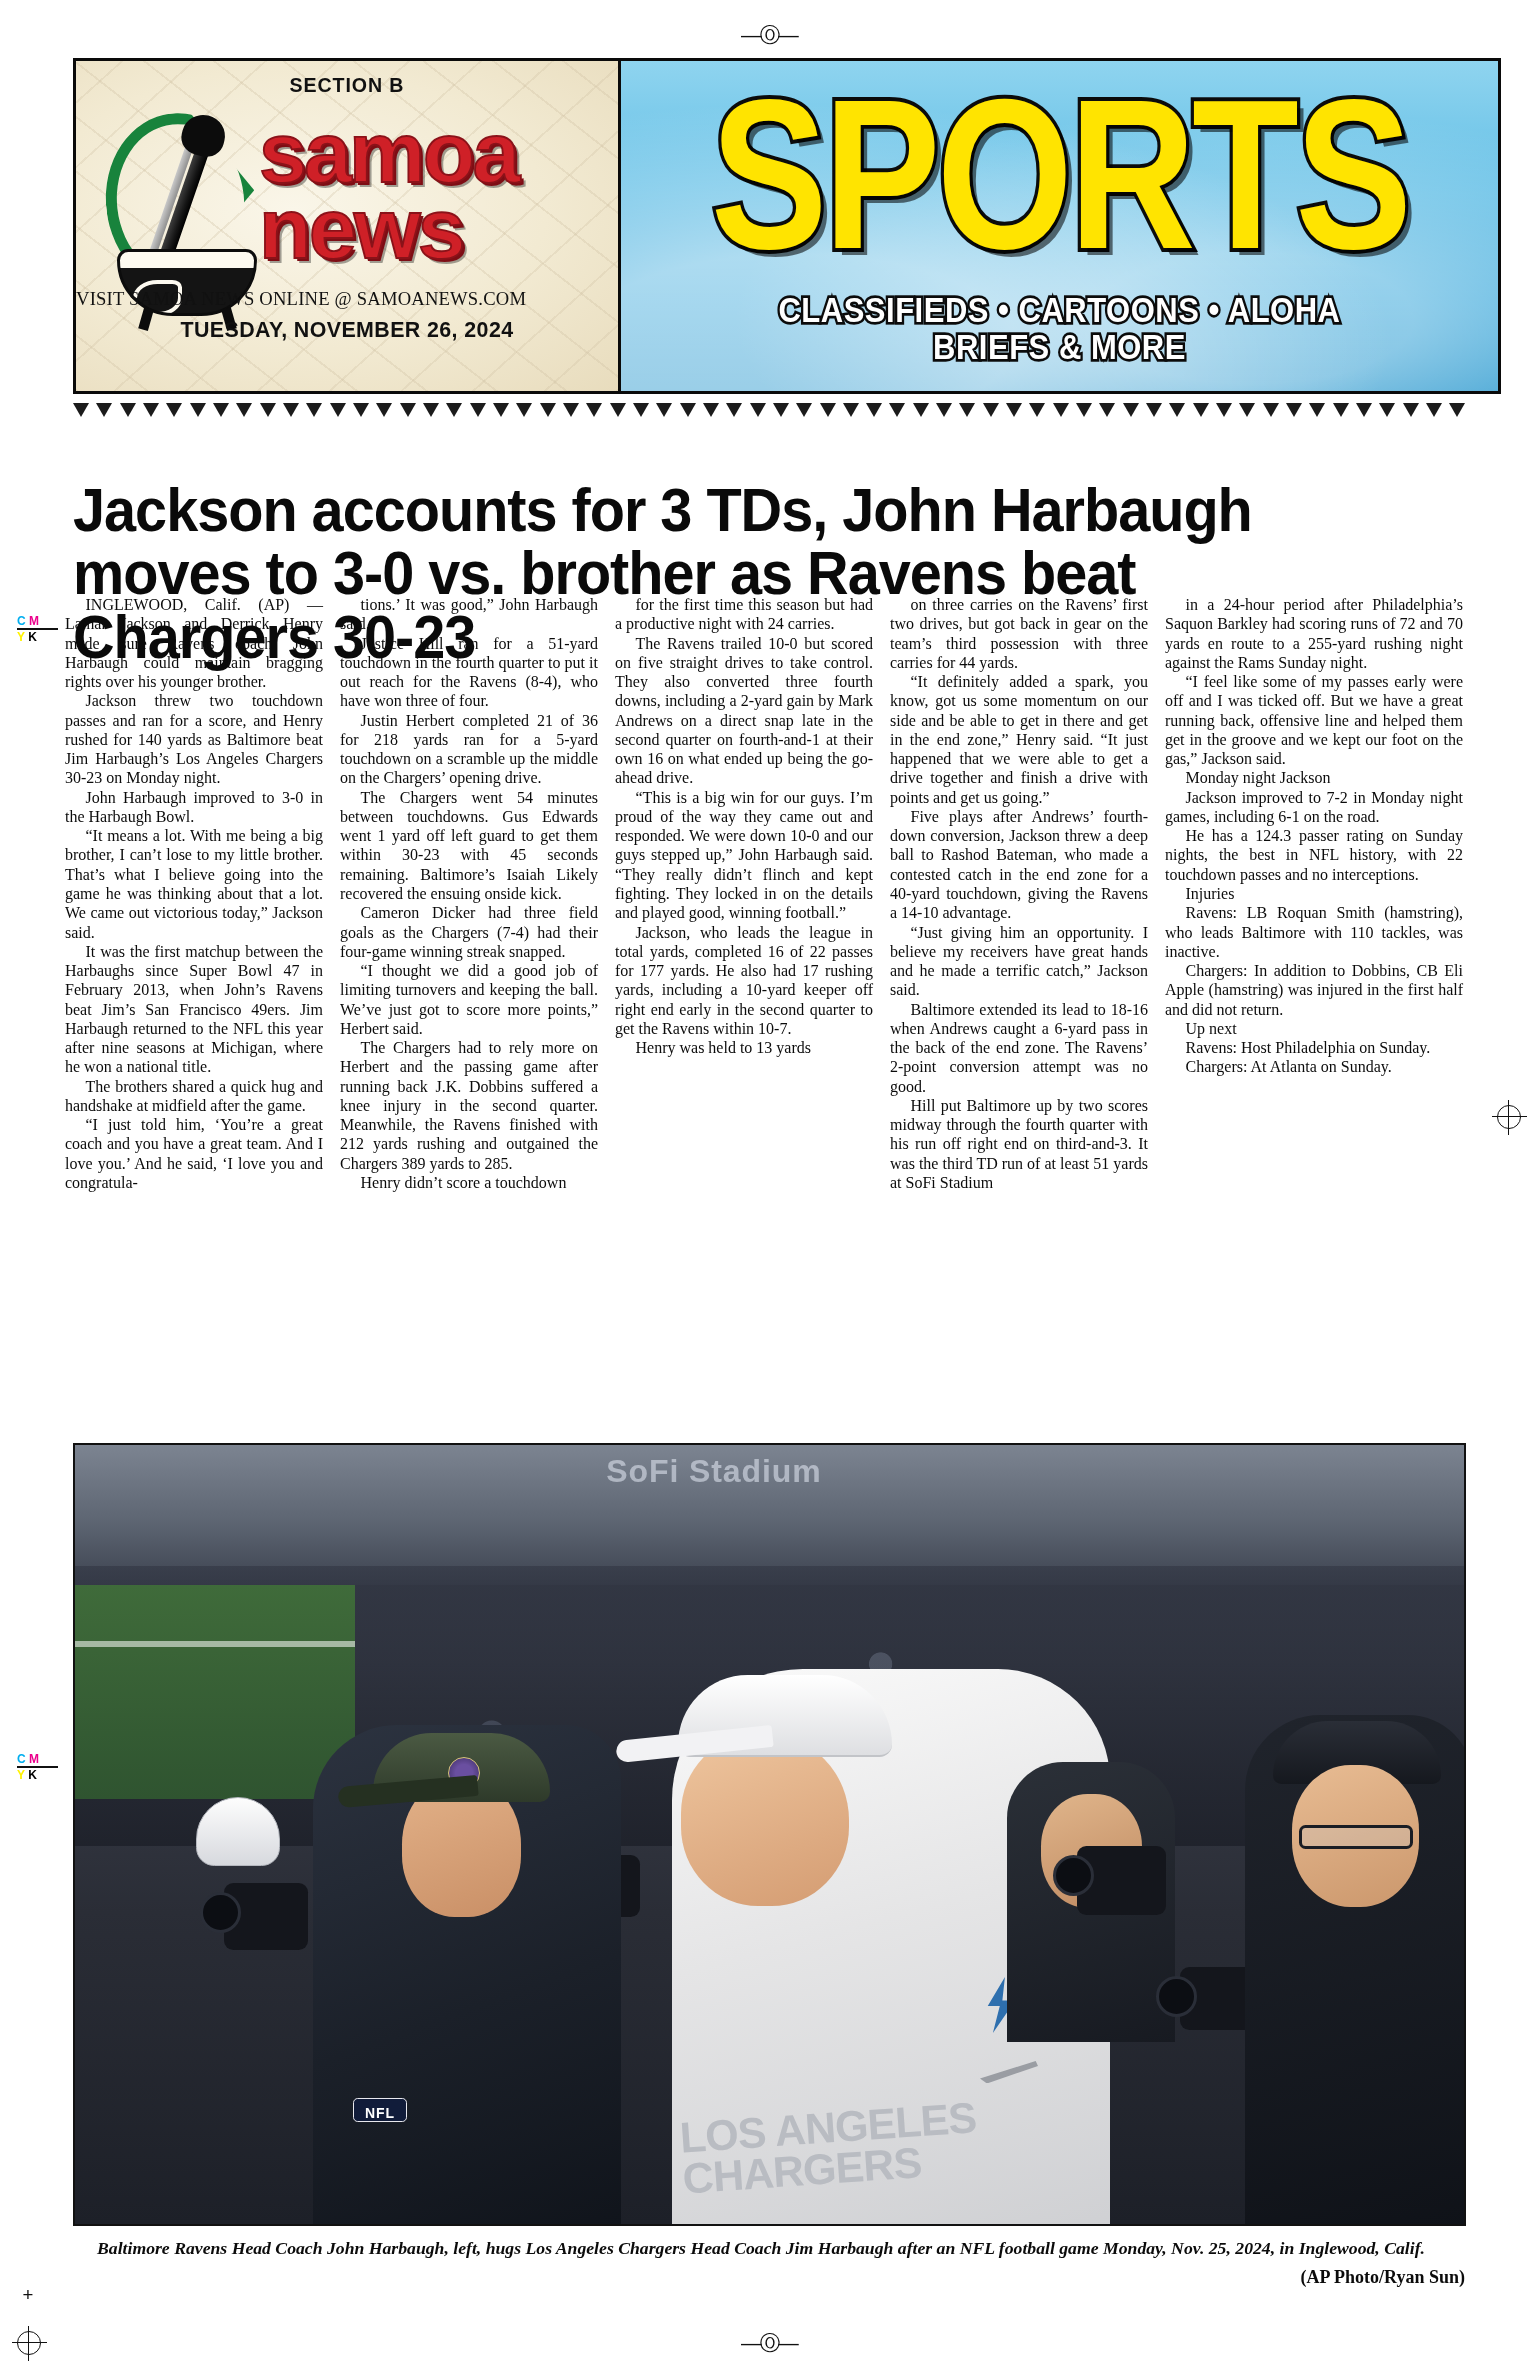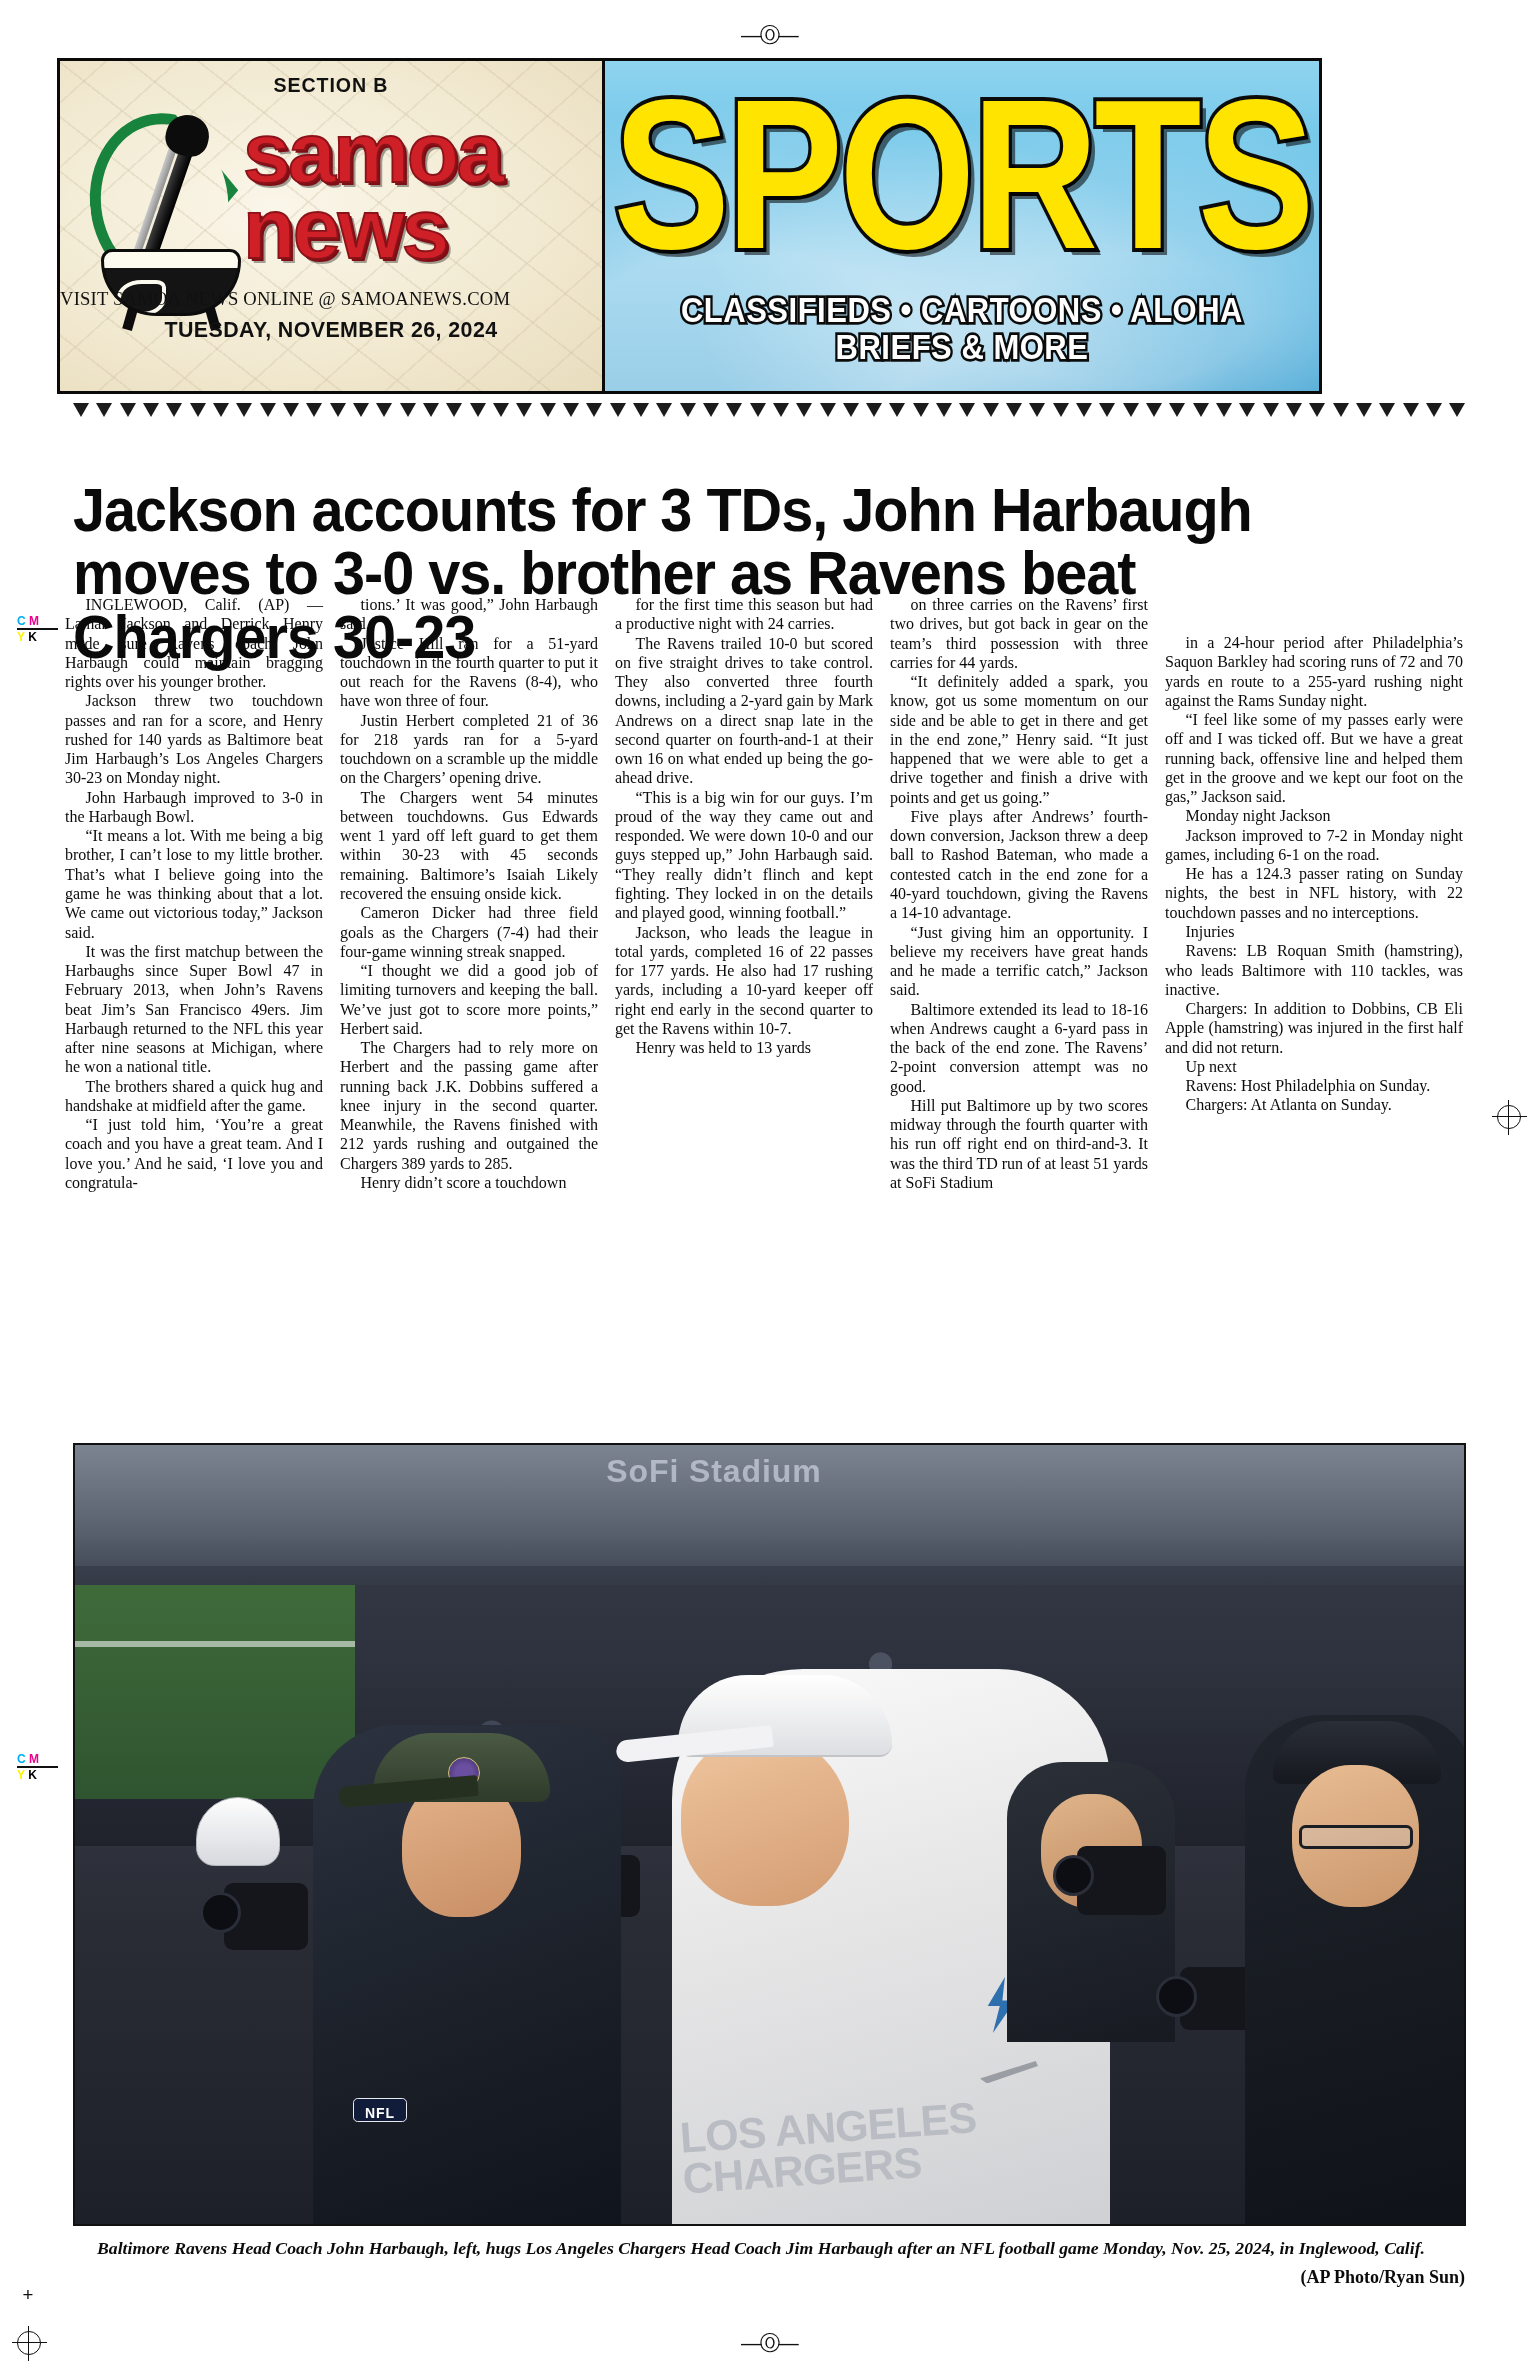--- a/index.html
+++ b/index.html
@@ -35,21 +35,21 @@
   .colorbar .c { color:#00AEEF; }
   .colorbar .m { color:#EC008C; }
   .colorbar .y { color:#FFF200; }
   .colorbar .k { color:#000000; }
   .colorbar .bar { height:1.9px; background:#111; margin:0.9px 0; }
   .cb1 { left:17px; top:615px; }
   .cb2 { left:17px; top:1753px; }
 
   
   .masthead {
-    position:absolute; left:57px; top:58px; width:1265px; height:336px;
+    position:absolute; left:73px; top:58px; width:1428px; height:336px;
     display:flex; border:3.7px solid #0a0a0a; background:#fff;
   }
   .mast-left {
     width:545px; position:relative; overflow:hidden;
     background:
       repeating-linear-gradient(38deg, rgba(205,190,160,.30) 0 1.9px, rgba(0,0,0,0) 1.9px 43px),
       repeating-linear-gradient(-42deg, rgba(205,190,160,.28) 0 1.9px, rgba(0,0,0,0) 1.9px 48px),
       radial-gradient(ellipse at 40% 45%, #faf6e9 0%, #f2ead2 55%, #e8dcbd 100%);
     border-right:3.7px solid #0a0a0a;
   }
@@ -164,21 +164,21 @@
   
   .story {
     position:absolute; left:65px; top:595px; width:1408px; height:844px;
     display:flex; gap:0;
   }
   .col {
     width:275px; padding-right:17px; position:relative;
     font-size:16px; line-height:1.205; text-align:justify;
     hyphens:none; color:#0b0b0b;
   }
-  .col:last-child { width:298px; padding-right:0;margin-top:38px; }
+  .col:last-child { width:298px; padding-right:0; }
   .col p { margin:0; text-indent:20.5px; }
 
   
   .photo {
     position:absolute; left:73px; top:1443px; width:1393px; height:783px;
     border:2.8px solid #111; overflow:hidden;
     background:linear-gradient(180deg,#2b2f3a 0%, #3b3f4c 28%, #2a2d36 60%, #1d2028 100%);
   }
   .ph-stadium {
     position:absolute; left:0; right:0; top:0; height:140px;

